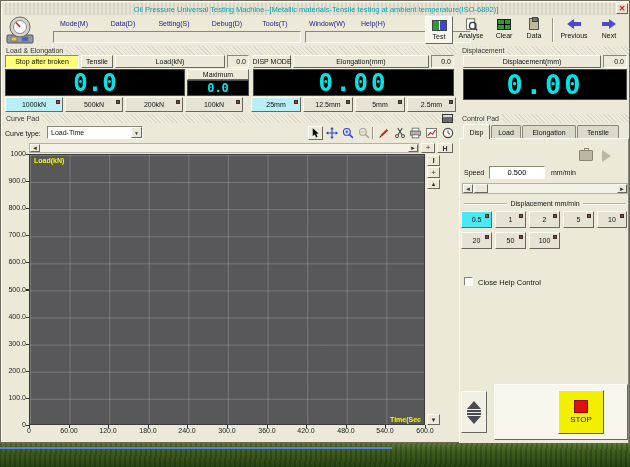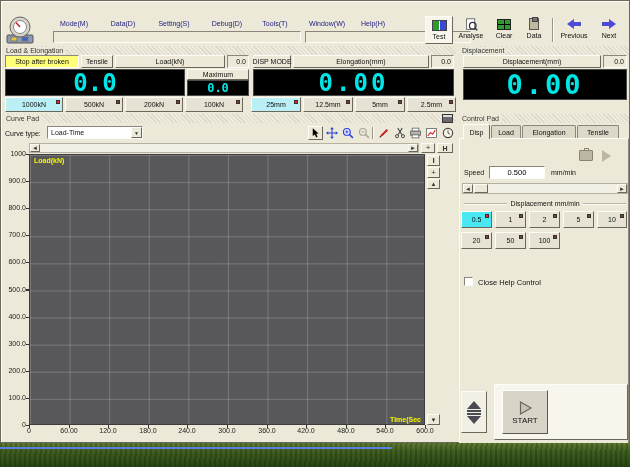--- a/index.html
+++ b/index.html
@@ -106,20 +106,24 @@
   #grass:before{content:"";position:absolute;inset:0;
     background:repeating-linear-gradient(93deg,rgba(0,0,0,.18) 0 2px,transparent 2px 5px)}
   #taskline{position:absolute;left:0;top:447px;width:392px;height:2px;background:#5b7fe0}
 </style>
 </head>
 <body>
 
 <div id="screen">
   <div id="window">
 
+    <div class="titlebar">
+      <span class="title-text">Oil Pressure Universal Testing Machine--[Metallic materials-Tensile testing at ambient temperature(ISO-6892)]</span>
+      <div class="close-btn">✕</div>
+    </div>
 
     <div class="logo">
       <svg width="44" height="28" viewBox="0 0 44 28">
         <rect x="2" y="19" width="26" height="8" rx="1" fill="#8c9ab6" stroke="#555"></rect>
         <circle cx="15" cy="11" r="10" fill="#d8d4c8" stroke="#666"></circle>
         <circle cx="15" cy="11" r="6.5" fill="#fff" stroke="#888"></circle>
         <path d="M15 11 L11 6.5" stroke="#c22" stroke-width="1.5"></path>
         <rect x="6" y="21" width="6" height="4" fill="#e8c93e" stroke="#777"></rect>
         <rect x="17" y="21" width="6" height="4" fill="#3a62c8" stroke="#777"></rect>
       </svg>
@@ -412,23 +416,21 @@
     <div class="checkbox" style="left:463px;top:276px"></div>
     <span style="position:absolute;left:477px;top:277px;font-size:7.5px;color:#111">Close Help Control</span>
 
     <div class="raised" style="position:absolute;left:460px;top:390px;width:26px;height:42px;display:flex;flex-direction:column;align-items:center;justify-content:center;gap:1px;background:#f2f0e4">
       <span style="width:0;height:0;border-left:7px solid transparent;border-right:7px solid transparent;border-bottom:8px solid #4a4a52"></span>
       <span style="width:14px;height:2px;background:#4a4a52"></span>
       <span style="width:14px;height:2px;background:#4a4a52"></span>
       <span style="width:0;height:0;border-left:7px solid transparent;border-right:7px solid transparent;border-top:8px solid #4a4a52"></span>
     </div>
     <div class="raised" style="position:absolute;left:493px;top:383px;width:134px;height:56px;background:#f8f6ec"></div>
-    <div class="big-btn" style="left:501px;top:389px;width:46px;height:44px;background:#d8d4c8">
-      <svg width="17" height="16" viewBox="0 0 16 16">
-          <path d="M3 2 L13.5 8 L3 14 Z" fill="#c6c2b2" stroke="#6a675d" stroke-width="1.2"></path>
-        </svg>
-      <span>START</span>
+    <div class="big-btn" style="left:557px;top:389px;width:46px;height:44px;background:#f2ef00">
+      <span style="width:14px;height:13px;background:#e01010;border:1px solid #8a0a0a;margin-bottom:2px"></span>
+      <span>STOP</span>
     </div>
   </div>
 
   <div id="grass"></div>
   <div id="taskline"></div>
 </div>
 
 </body></html>

